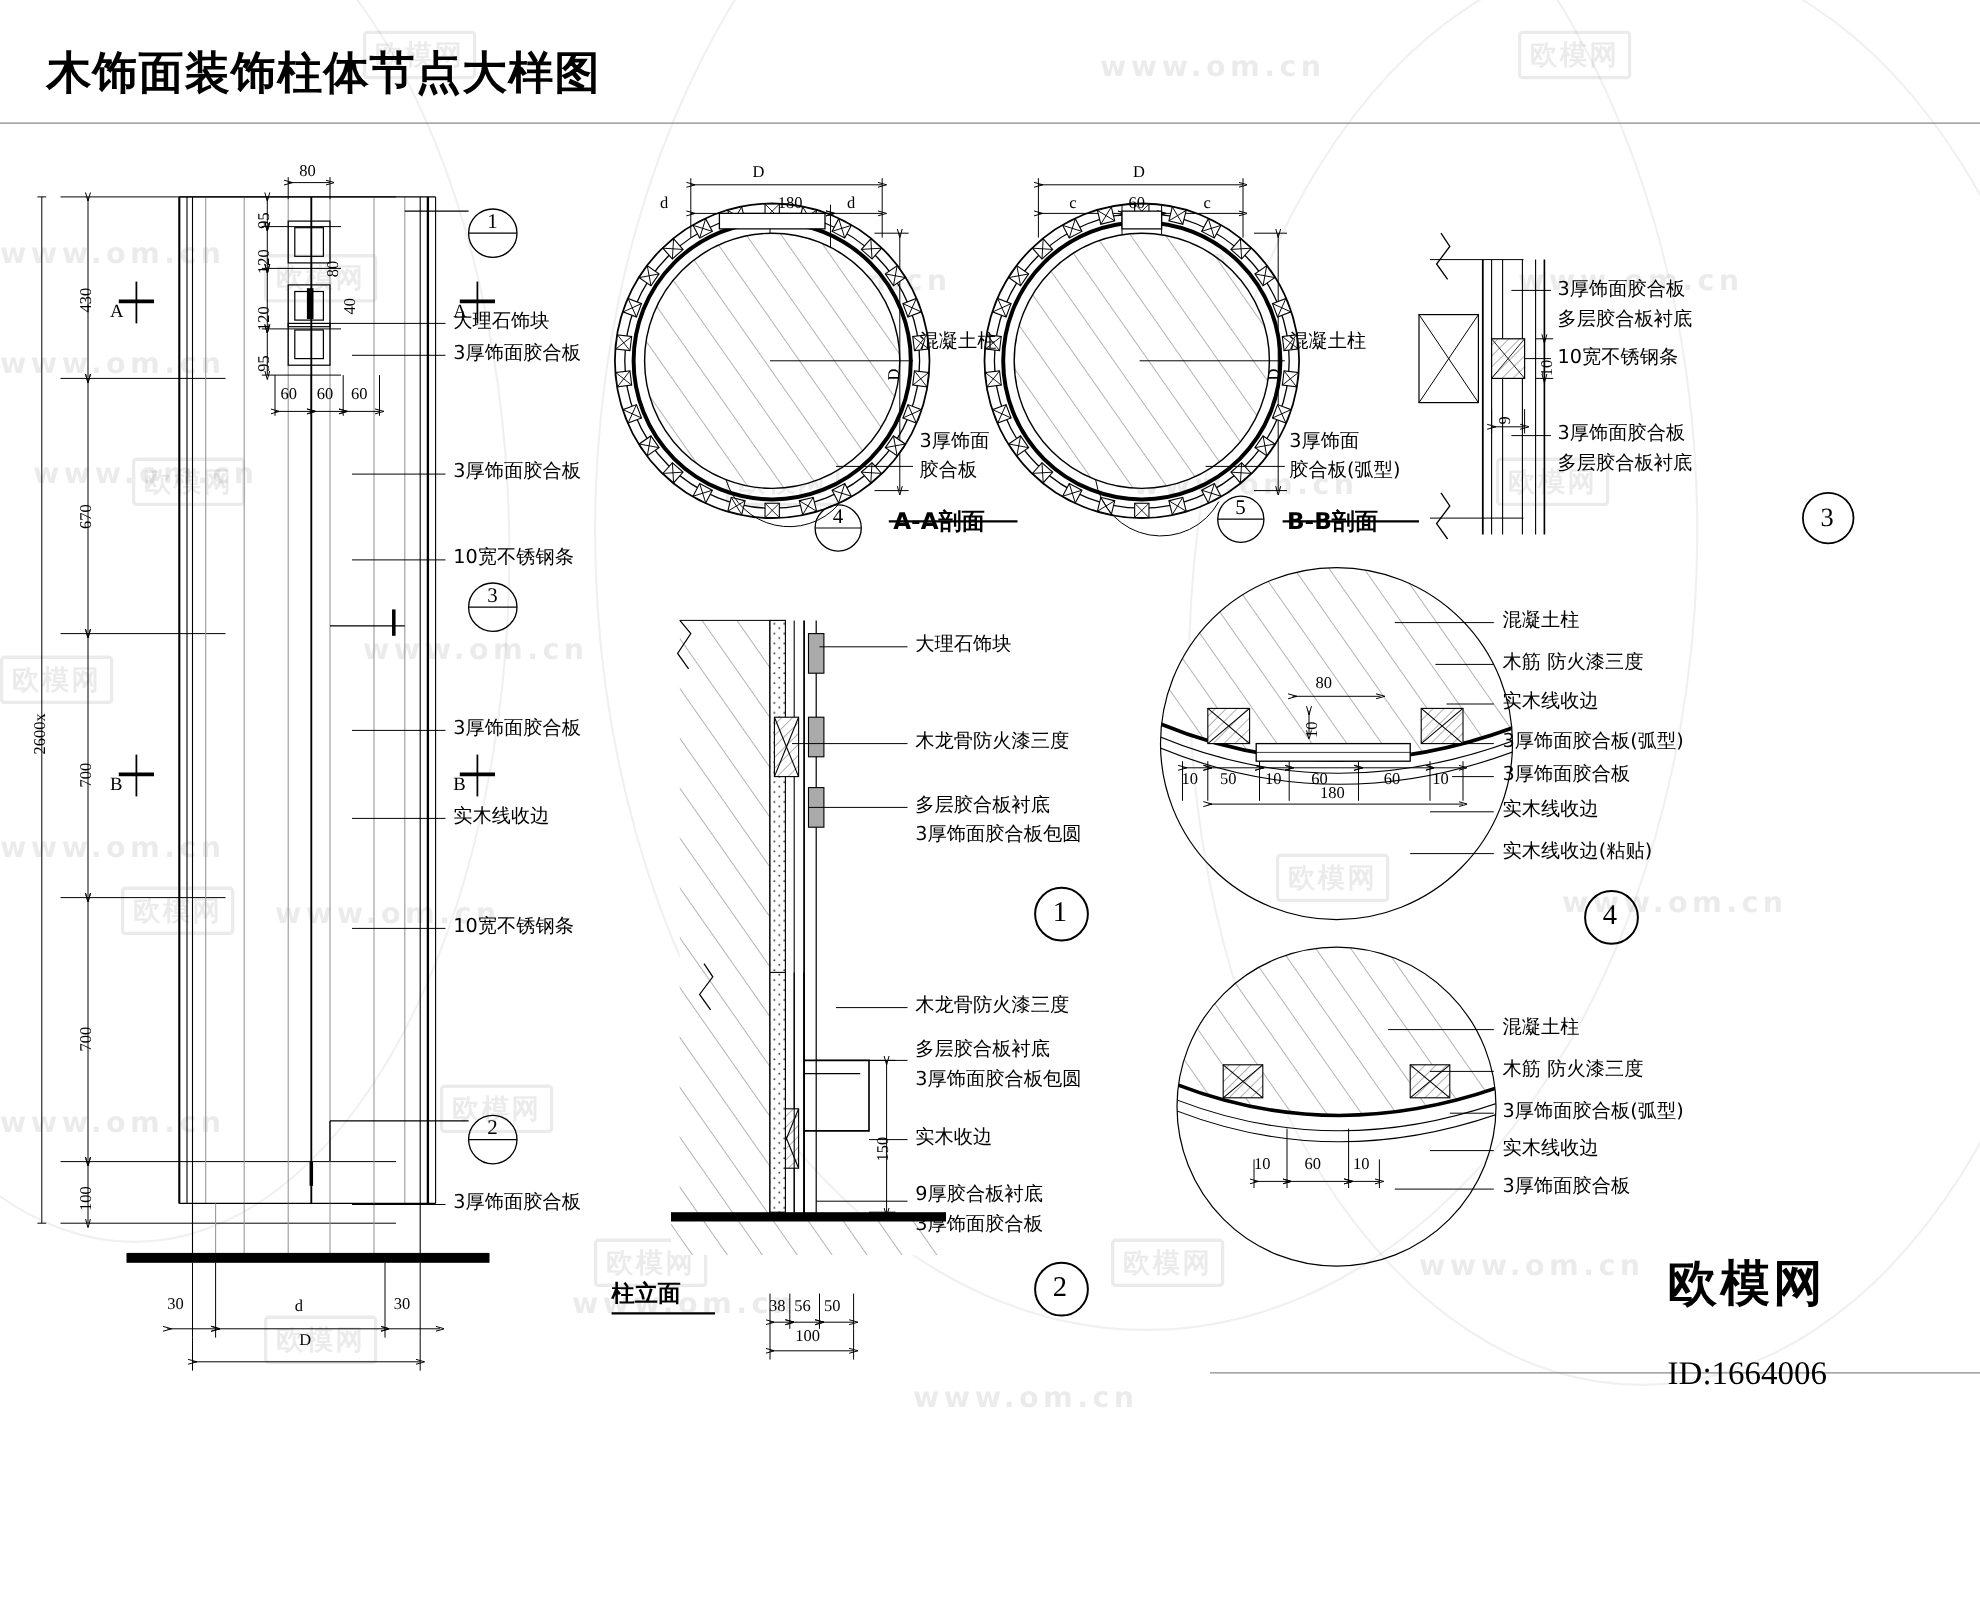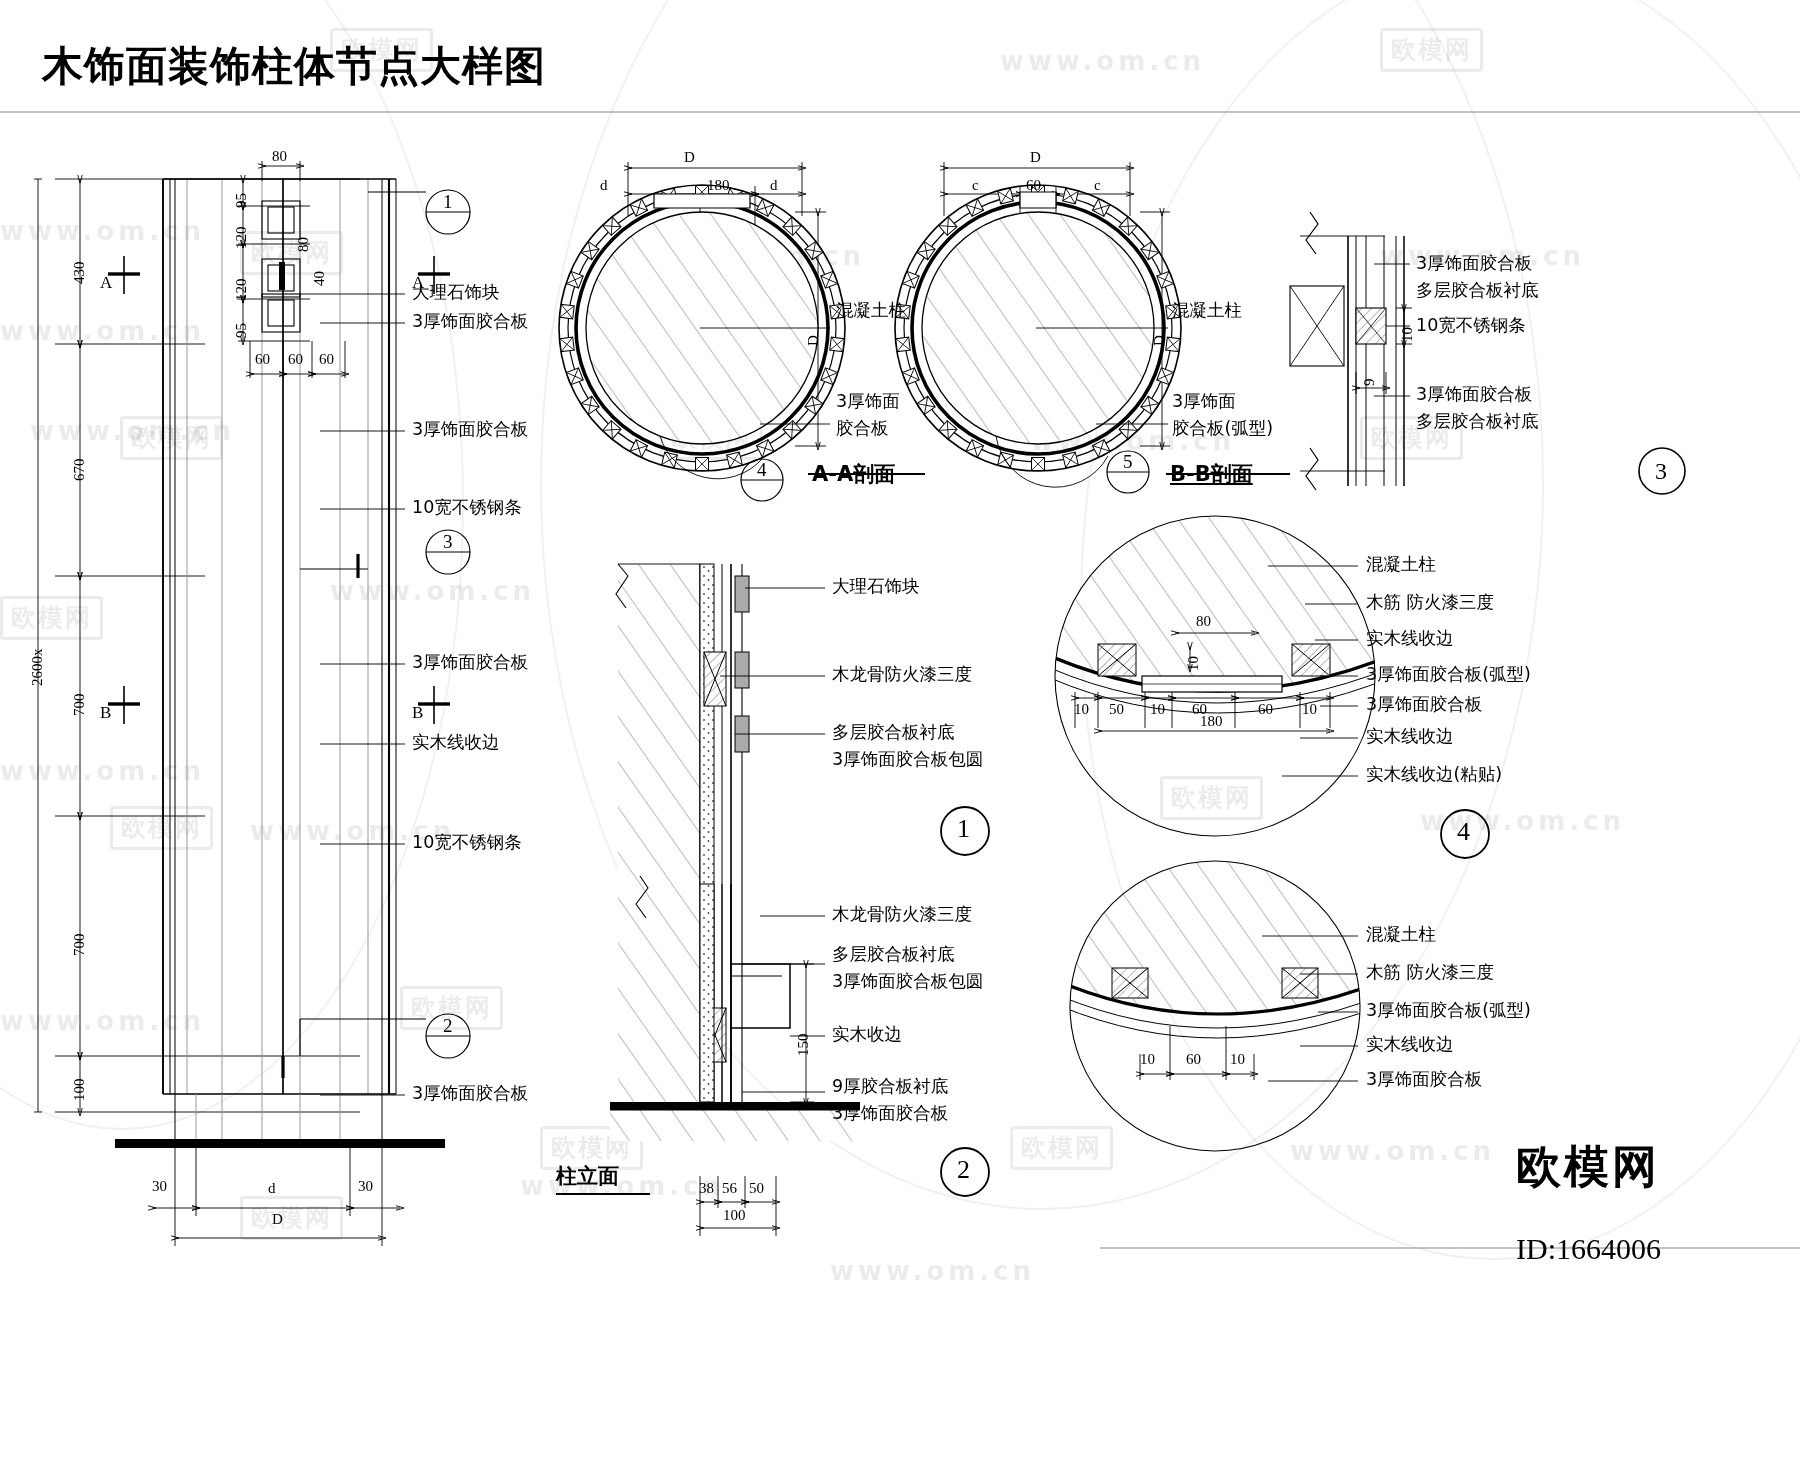--- a/index.html
+++ b/index.html
@@ -843,21 +843,21 @@
 
   <div class="t dim" style="left:1030px;top:134px;">D</div>
   <div class="t dim" style="left:972px;top:162px;">c</div>
   <div class="t dim" style="left:1026px;top:162px;">60</div>
   <div class="t dim" style="left:1094px;top:162px;">c</div>
   <div class="t dimv" style="left:1152px;top:330px;">D</div>
   <div class="t lbl" style="left:1172px;top:286px;">混凝土柱</div>
   <div class="t lbl" style="left:1172px;top:377px;">3厚饰面</div>
   <div class="t lbl" style="left:1172px;top:404px;">胶合板(弧型)</div>
   <div class="t mk" style="left:1123px;top:436px;">5</div>
-  <div class="t sect" style="left:1170px;top:448px;text-decoration:underline;">B-B剖面</div>
+  <div class="t sect" style="left:1170px;top:448px;">B-B剖面</div>
 
   <div class="t lbl" style="left:1416px;top:239px;">3厚饰面胶合板</div>
   <div class="t lbl" style="left:1416px;top:266px;">多层胶合板衬底</div>
   <div class="t lbl" style="left:1416px;top:301px;">10宽不锈钢条</div>
   <div class="t lbl" style="left:1416px;top:370px;">3厚饰面胶合板</div>
   <div class="t lbl" style="left:1416px;top:397px;">多层胶合板衬底</div>
   <div class="t dimv" style="left:1400px;top:326px;">10</div>
   <div class="t dimv" style="left:1362px;top:370px;">9</div>
   <div class="t mk" style="left:1655px;top:443px;font-size:24px;">3</div>
 

